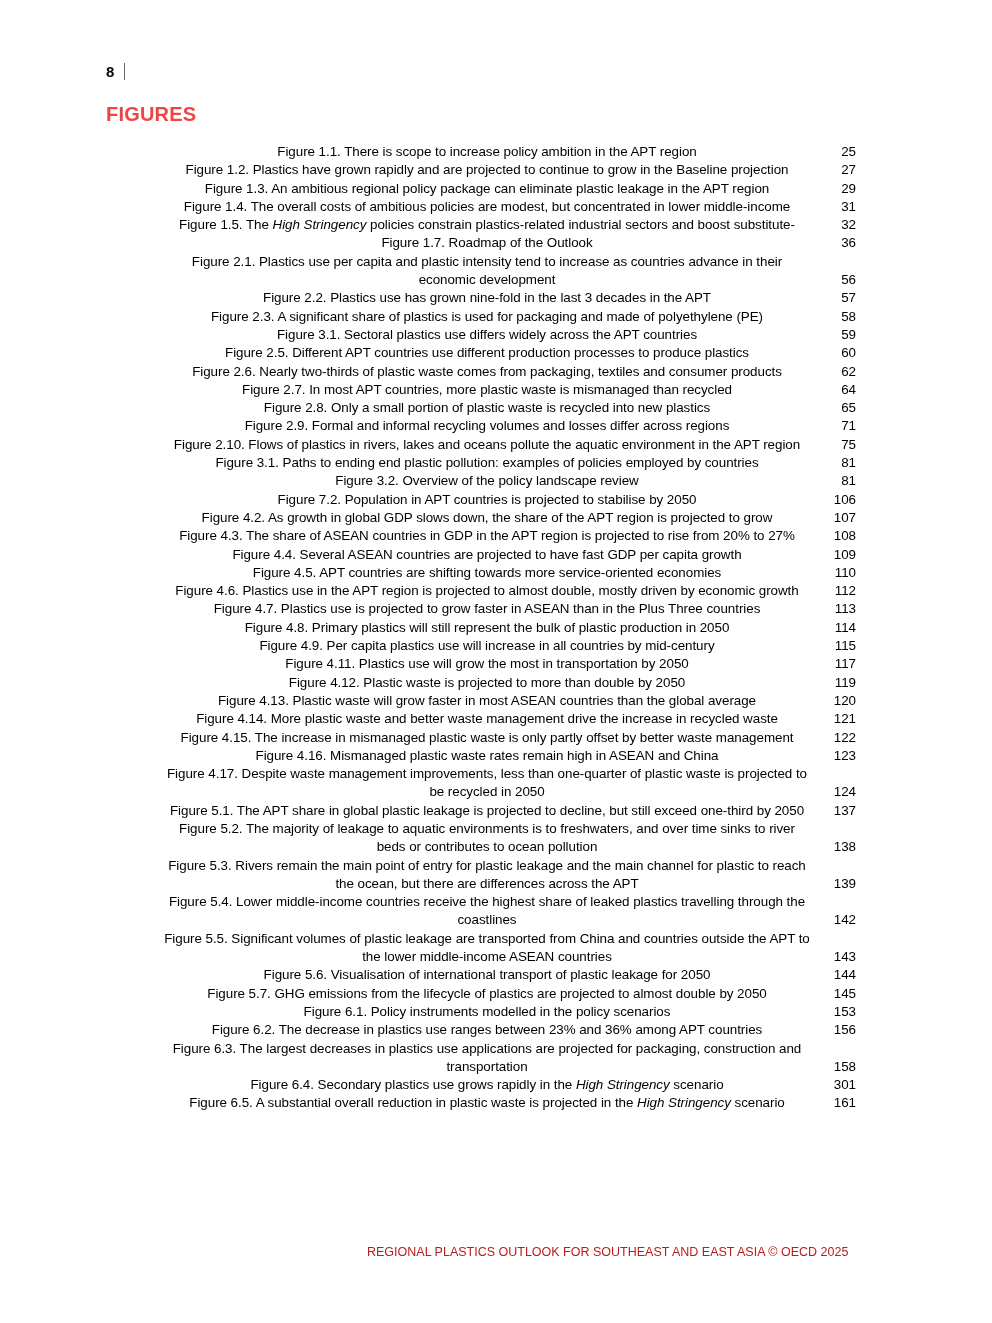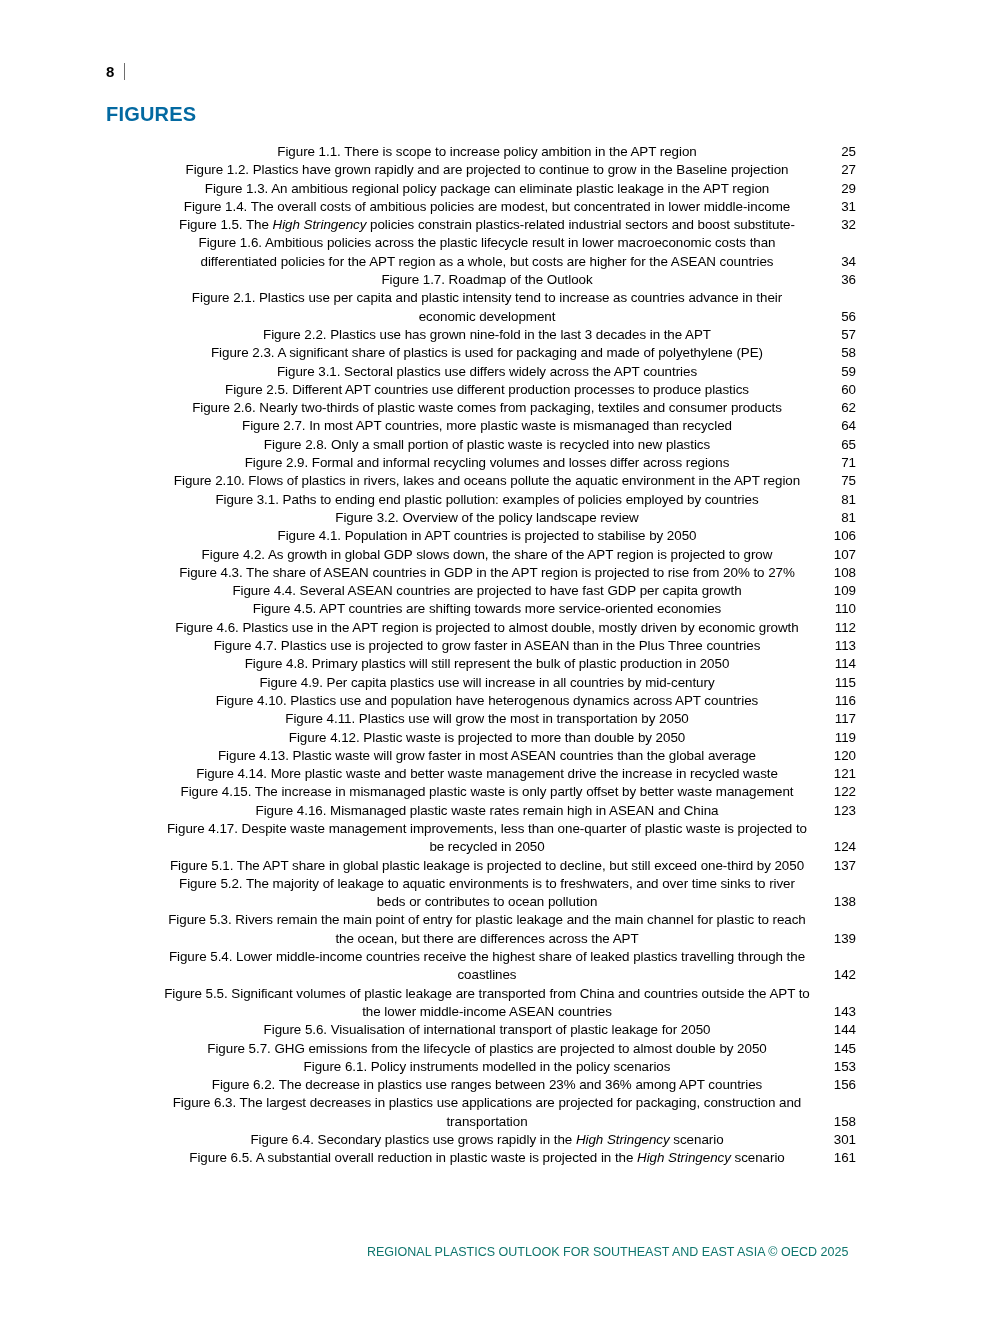--- a/index.html
+++ b/index.html
@@ -30,32 +30,32 @@
     width: 762px;
     font-size: 13.4px; line-height: 18.3px;
     letter-spacing: -0.05px;
   }
   .toc-entry { position: relative; }
   .toc-line { display: block; white-space: nowrap; text-align: center; }
   .toc-page { position: absolute; right: 12px; bottom: 0; }
   .running-footer {
     position: absolute; left: 367px; top: 1245px;
     font-size: 12.5px; white-space: nowrap; letter-spacing: 0px;
-    color: #0f766e;
+    color: #b91c1c;
   }
 </style>
 </head>
 <body>
 
 <div class="page-header">
   <span class="page-num">8</span>
   <span class="header-divider"></span>
 </div>
 
-<h1 class="figures-title" style="color: #0369a1;">FIGURES</h1>
+<h1 class="figures-title" style="color: #ef4444;">FIGURES</h1>
 
 <div class="toc">
     <div class="toc-entry">
       <span class="toc-line">Figure 1.1. There is scope to increase policy ambition in the APT region</span>
       <span class="toc-page">25</span>
     </div>
     <div class="toc-entry">
       <span class="toc-line">Figure 1.2. Plastics have grown rapidly and are projected to continue to grow in the Baseline projection</span>
       <span class="toc-page">27</span>
     </div>
@@ -63,25 +63,20 @@
       <span class="toc-line">Figure 1.3. An ambitious regional policy package can eliminate plastic leakage in the APT region</span>
       <span class="toc-page">29</span>
     </div>
     <div class="toc-entry">
       <span class="toc-line">Figure 1.4. The overall costs of ambitious policies are modest, but concentrated in lower middle-income</span>
       <span class="toc-page">31</span>
     </div>
     <div class="toc-entry">
       <span class="toc-line">Figure 1.5. The <i>High Stringency</i> policies constrain plastics-related industrial sectors and boost substitute-</span>
       <span class="toc-page">32</span>
-    </div>
-    <div class="toc-entry">
-      <span class="toc-line">Figure 1.6. Ambitious policies across the plastic lifecycle result in lower macroeconomic costs than</span>
-      <span class="toc-line">differentiated policies for the APT region as a whole, but costs are higher for the ASEAN countries</span>
-      <span class="toc-page">34</span>
     </div>
     <div class="toc-entry">
       <span class="toc-line">Figure 1.7. Roadmap of the Outlook</span>
       <span class="toc-page">36</span>
     </div>
     <div class="toc-entry">
       <span class="toc-line">Figure 2.1. Plastics use per capita and plastic intensity tend to increase as countries advance in their</span>
       <span class="toc-line">economic development</span>
       <span class="toc-page">56</span>
     </div>
@@ -123,21 +118,21 @@
     </div>
     <div class="toc-entry">
       <span class="toc-line">Figure 3.1. Paths to ending end plastic pollution: examples of policies employed by countries</span>
       <span class="toc-page">81</span>
     </div>
     <div class="toc-entry">
       <span class="toc-line">Figure 3.2. Overview of the policy landscape review</span>
       <span class="toc-page">81</span>
     </div>
     <div class="toc-entry">
-      <span class="toc-line">Figure 4.1. Population in APT countries is projected to stabilise by 2050</span>
+      <span class="toc-line">Figure 7.2. Population in APT countries is projected to stabilise by 2050</span>
       <span class="toc-page">106</span>
     </div>
     <div class="toc-entry">
       <span class="toc-line">Figure 4.2. As growth in global GDP slows down, the share of the APT region is projected to grow</span>
       <span class="toc-page">107</span>
     </div>
     <div class="toc-entry">
       <span class="toc-line">Figure 4.3. The share of ASEAN countries in GDP in the APT region is projected to rise from 20% to 27%</span>
       <span class="toc-page">108</span>
     </div>
@@ -157,24 +152,20 @@
       <span class="toc-line">Figure 4.7. Plastics use is projected to grow faster in ASEAN than in the Plus Three countries</span>
       <span class="toc-page">113</span>
     </div>
     <div class="toc-entry">
       <span class="toc-line">Figure 4.8. Primary plastics will still represent the bulk of plastic production in 2050</span>
       <span class="toc-page">114</span>
     </div>
     <div class="toc-entry">
       <span class="toc-line">Figure 4.9. Per capita plastics use will increase in all countries by mid-century</span>
       <span class="toc-page">115</span>
-    </div>
-    <div class="toc-entry">
-      <span class="toc-line">Figure 4.10. Plastics use and population have heterogenous dynamics across APT countries</span>
-      <span class="toc-page">116</span>
     </div>
     <div class="toc-entry">
       <span class="toc-line">Figure 4.11. Plastics use will grow the most in transportation by 2050</span>
       <span class="toc-page">117</span>
     </div>
     <div class="toc-entry">
       <span class="toc-line">Figure 4.12. Plastic waste is projected to more than double by 2050</span>
       <span class="toc-page">119</span>
     </div>
     <div class="toc-entry">

